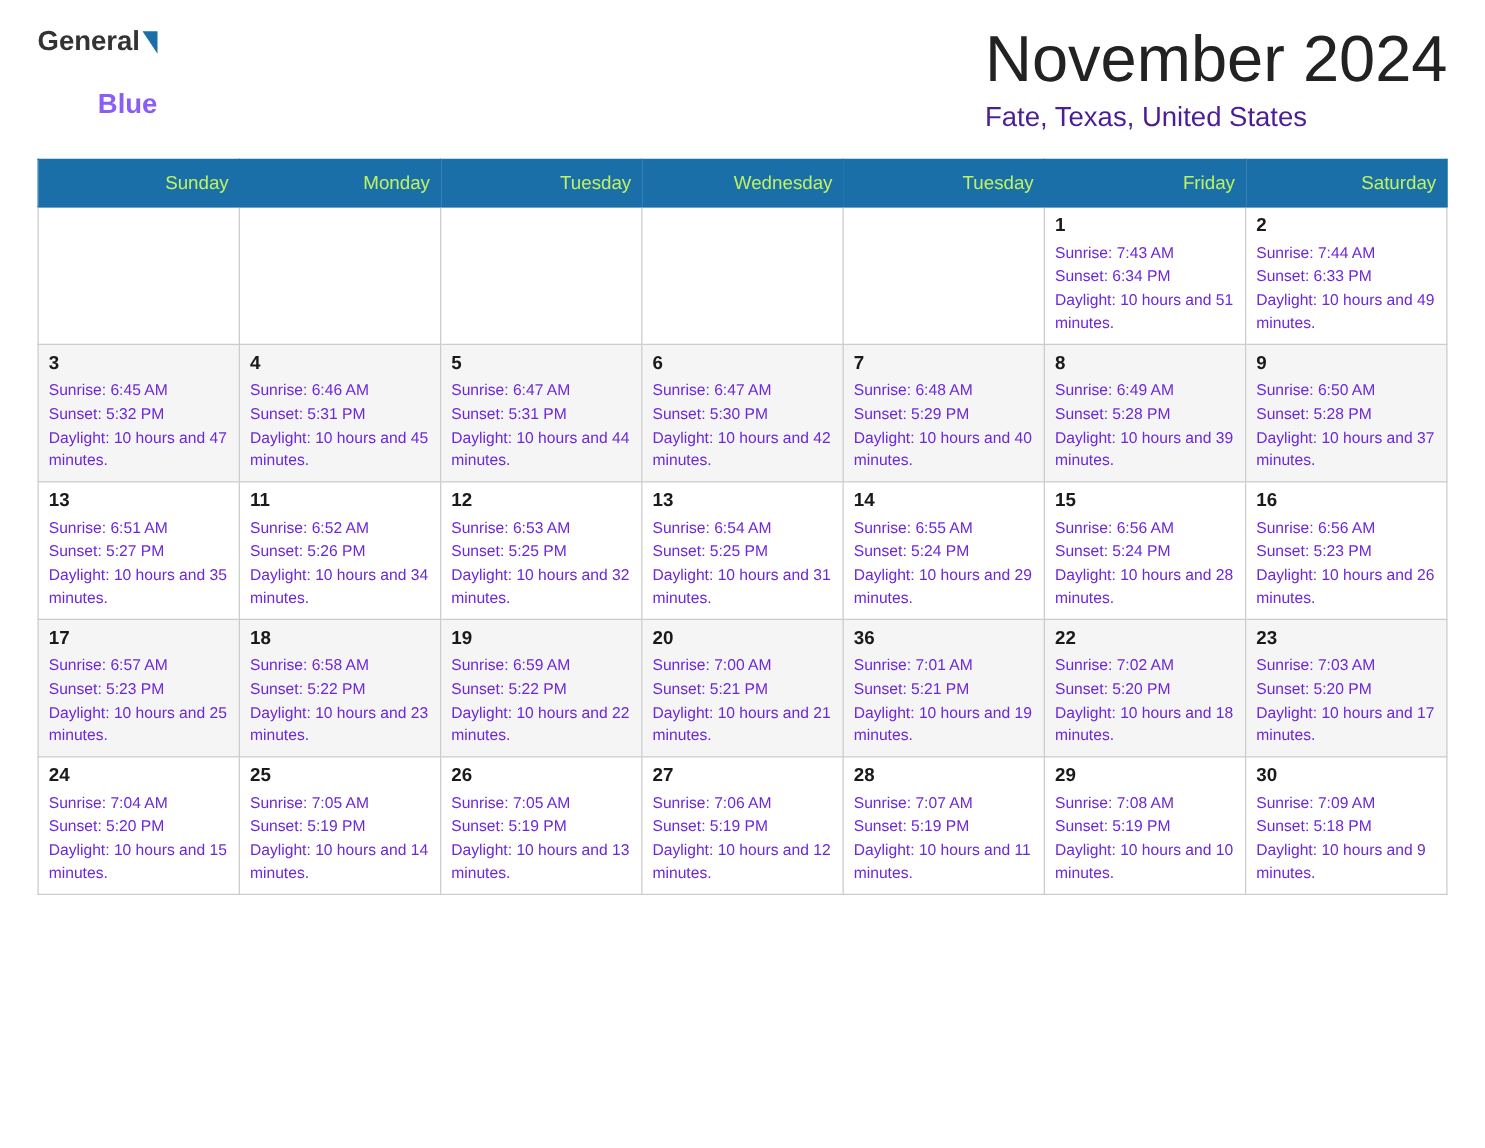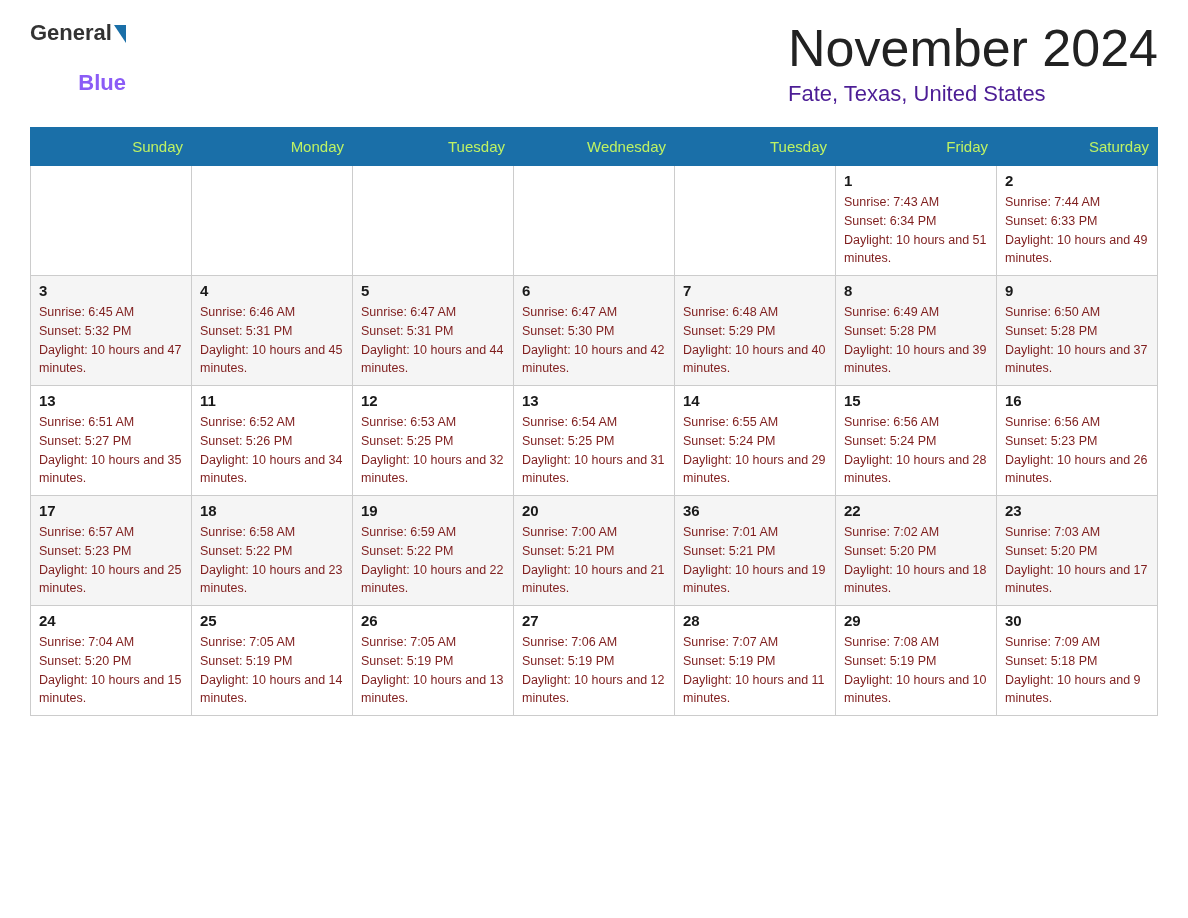--- a/index.html
+++ b/index.html
@@ -89,21 +89,21 @@
     }
     .day-num {
       font-size: 15px;
       font-weight: bold;
       color: #1a1a1a;
       margin-bottom: 4px;
       display: block;
     }
     .day-info {
       font-size: 12.5px;
-      color: #7f1d1d;
+      color: #6d28d9;
       line-height: 1.5;
     }
     .empty-cell {
       background: #fff;
     }
   </style>
 </head>
 <body>
 
 <div class="header">

